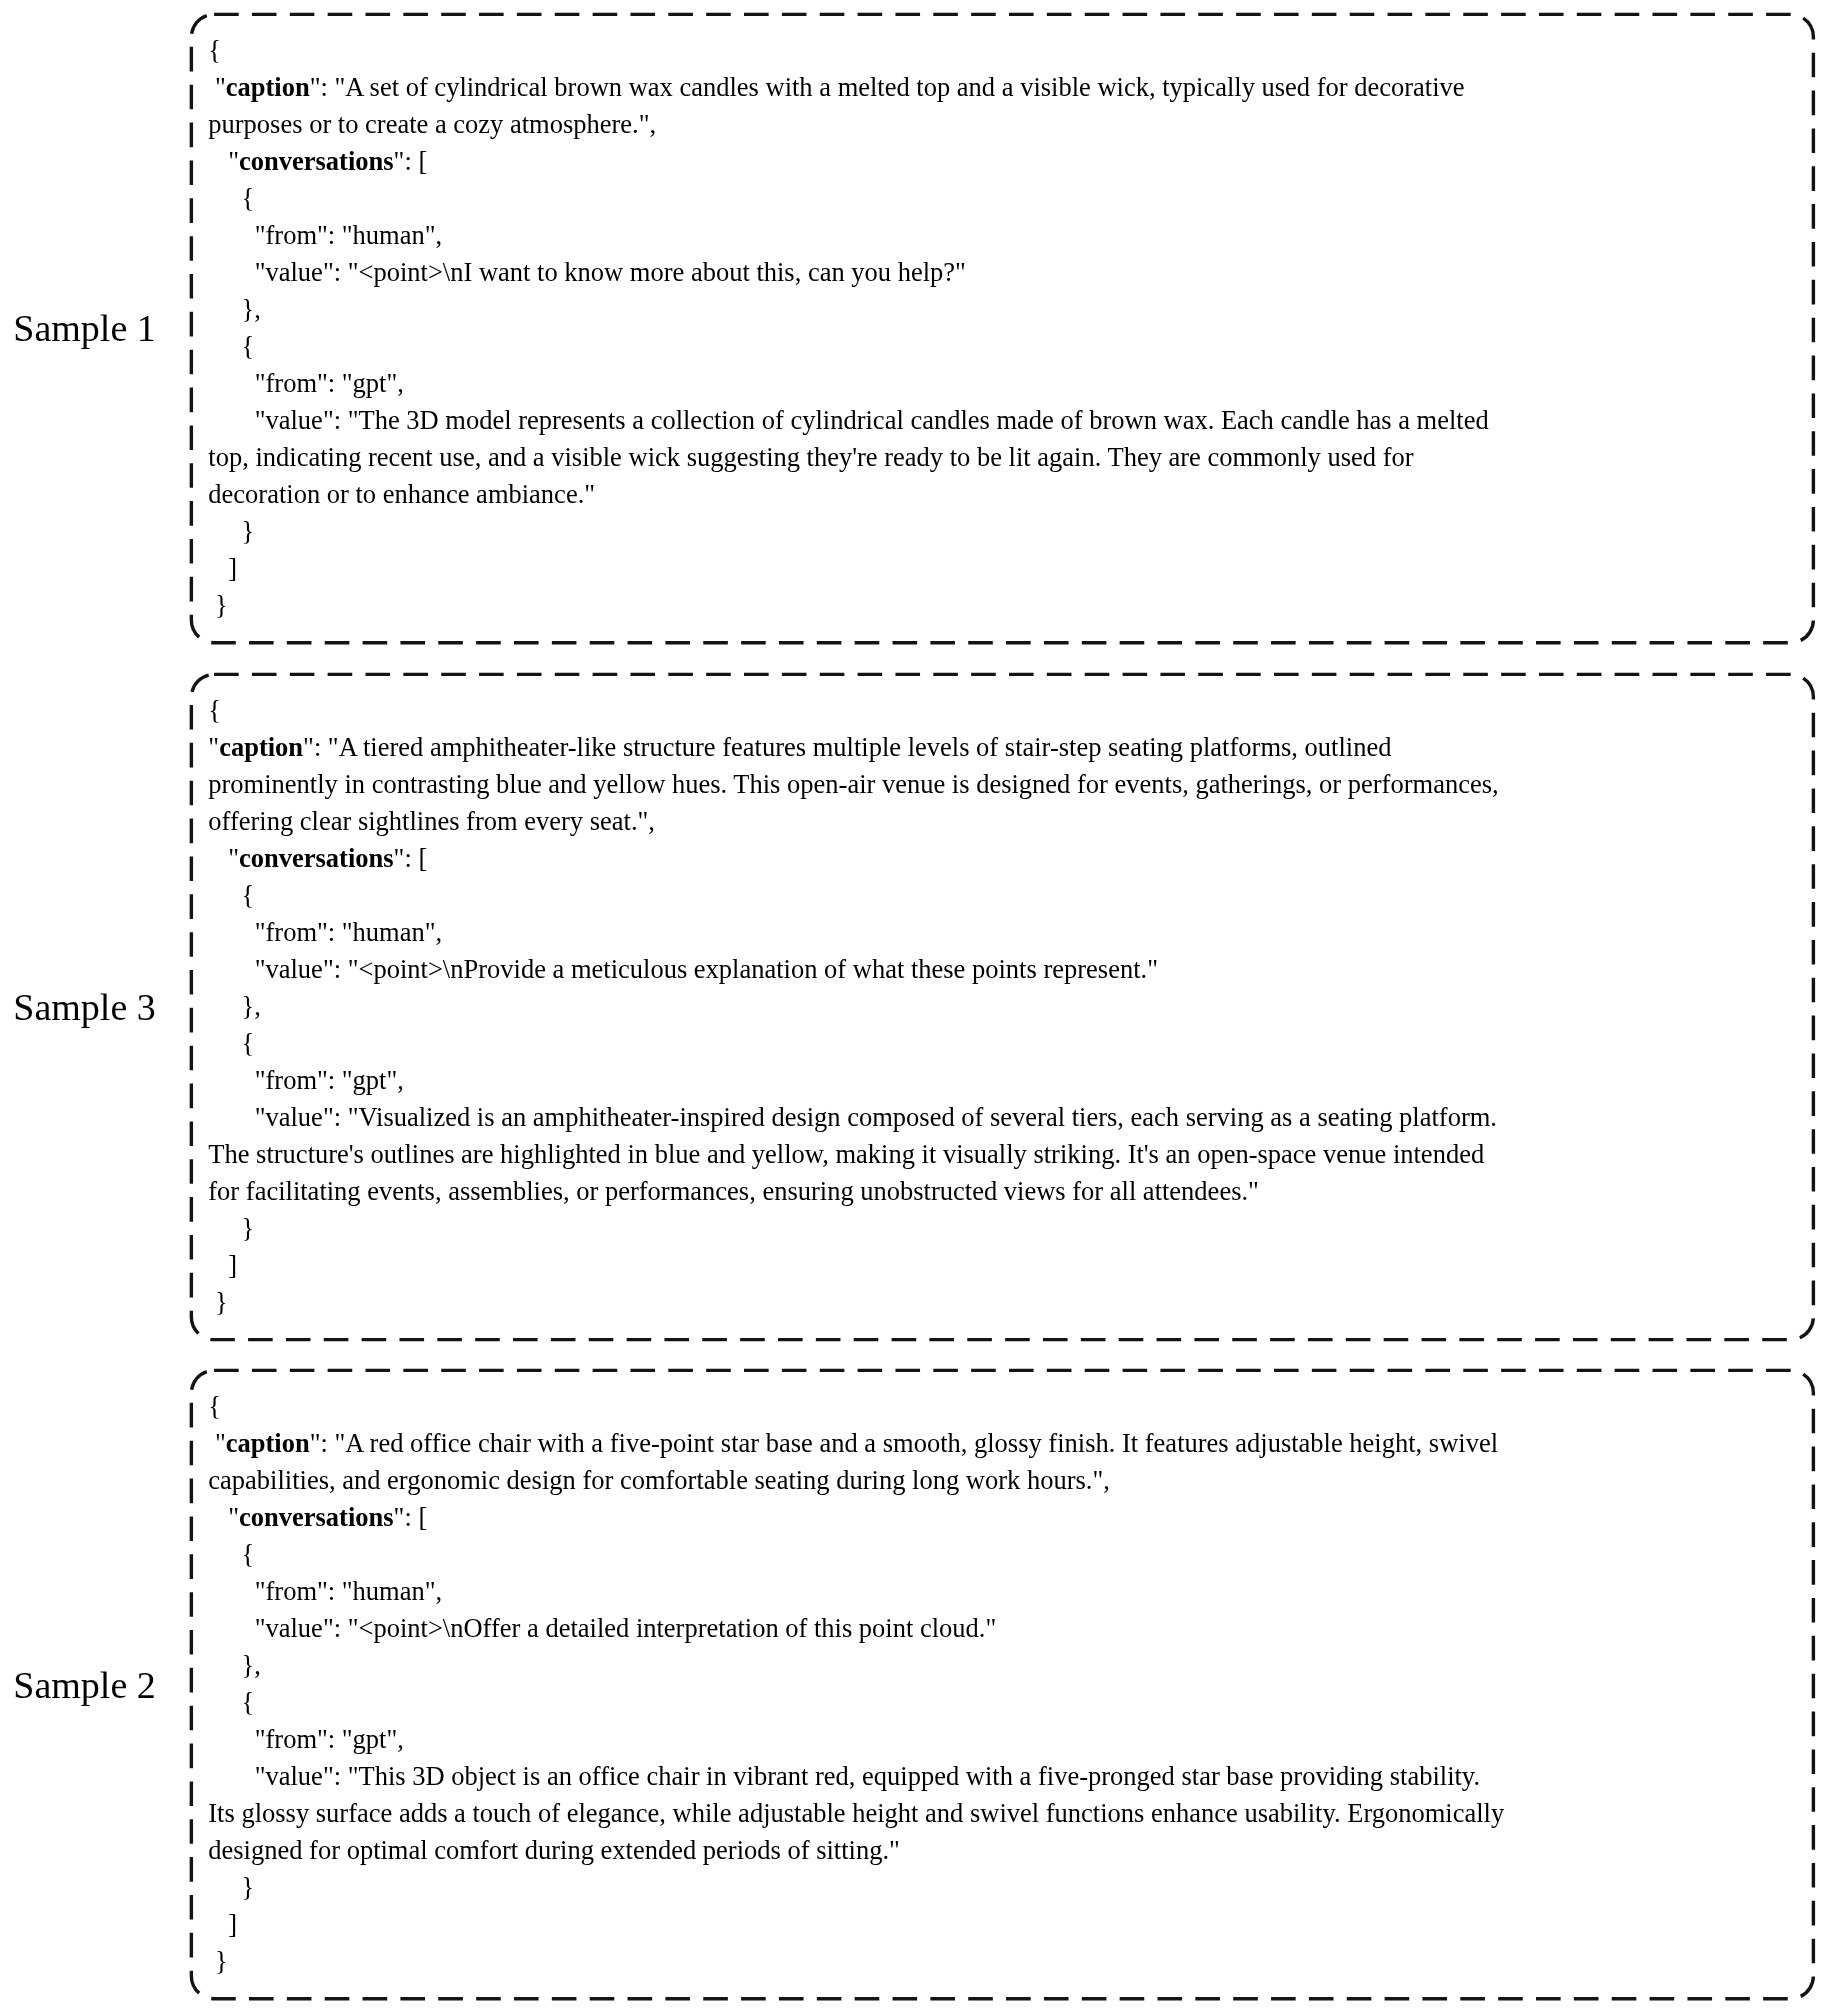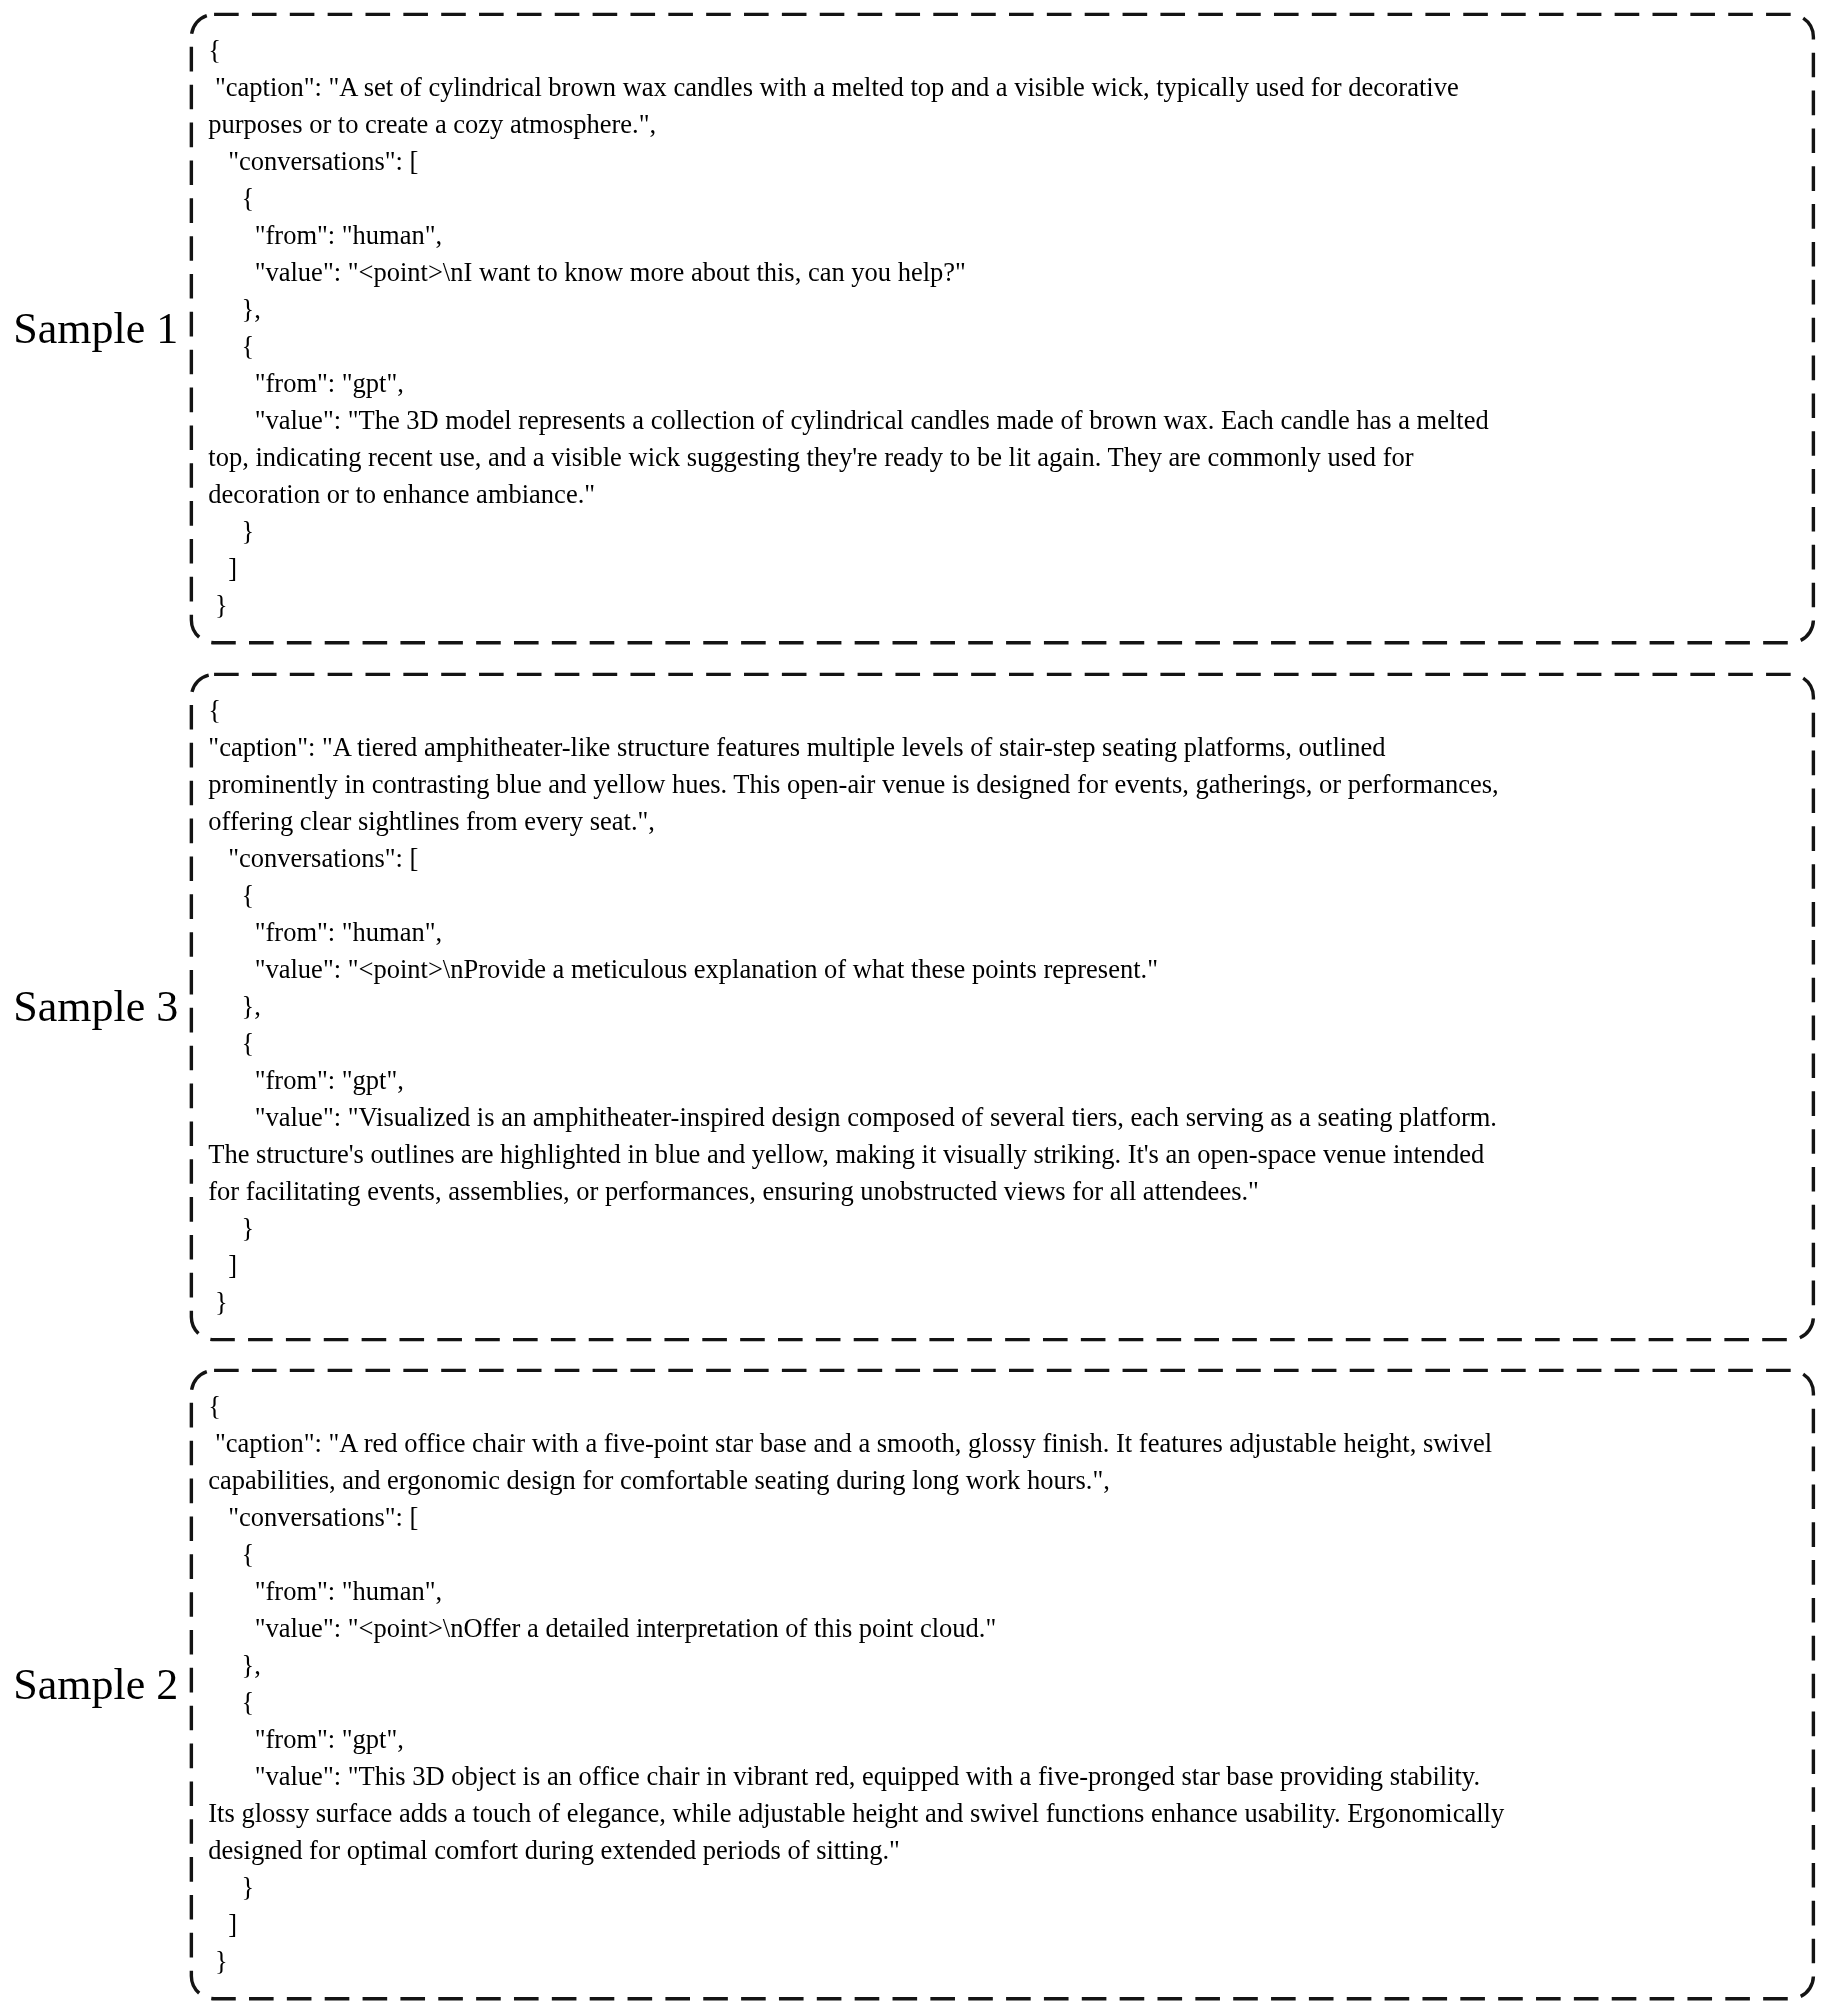--- a/index.html
+++ b/index.html
@@ -23,21 +23,21 @@
     flex-direction: column;
     justify-content: space-between;
   }
   .row {
     display: flex;
     align-items: center;
   }
   .label {
     flex: 0 0 176px;
     width: 176px;
-    font-size: 44px;
+    font-size: 38px;
     line-height: 1.1;
     padding-left: 3.8px;
     color: #000000;
     white-space: nowrap;
   }
   .box {
     position: relative;
     flex: 1 1 auto;
     box-sizing: border-box;
     padding: 21px 15px 23px 19px;
@@ -64,21 +64,21 @@
   }
   .code {
     position: relative;
     font-family: "Liberation Serif", serif;
     font-size: 26.5px;
     line-height: 37px;
     white-space: pre-wrap;
     color: #000000;
   }
   .code .k {
-    font-weight: normal;
+    font-weight: bold;
   }
 </style>
 </head>
 <body>
 
 <div class="page">
 
   <section class="row">
     <div class="label">Sample 1</div>
     <div class="box">

